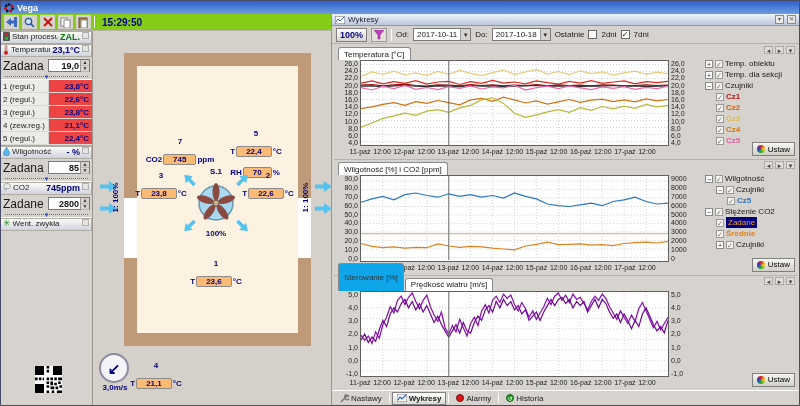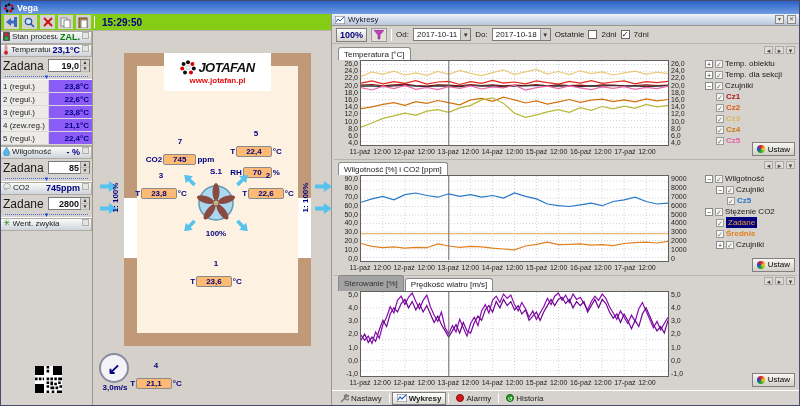--- a/index.html
+++ b/index.html
@@ -28,21 +28,21 @@
   .phead .mini{width:7px;height:7px;border:1px solid #b0b0b0;background:#e4e4e0;flex:0 0 auto;}
   .zrow{height:17px;display:flex;align-items:center;padding:0 2px;gap:2px;background:#d6d3ce;}
   .zrow .zl{flex:1;font-size:12px;}
   .spin{width:42px;height:13px;background:#fff;border:1px solid #7a7a7a;display:flex;align-items:center;}
   .spin .v{flex:1;text-align:right;font-weight:bold;font-size:9px;padding-right:1px;color:#101010;}
   .spin .ud{width:9px;height:100%;display:flex;flex-direction:column;border-left:1px solid #9a9a9a;}
   .spin .ud span{flex:1;font-size:5px;line-height:5px;text-align:center;background:#d6d3ce;border-bottom:1px solid #bbb;color:#333;}
   .sld{height:6px;position:relative;border-bottom:1px solid #fff;}
   .sld::before{content:"";position:absolute;left:4px;right:4px;top:2px;border-top:1px dotted #4a6ad0;}
   .sld .mk{position:absolute;left:50%;top:0;transform:translateX(-50%);color:#2a4ad0;font-size:6px;line-height:6px;}
-  .trows{background:#8b5cf6;border-bottom:1px solid #b0aca4;}
+  .trows{background:#ef4444;border-bottom:1px solid #b0aca4;}
   .trow{height:13px;display:flex;border-bottom:1px solid #d8d8d4;}
   .trow .n{width:48px;background:#ecebe7;border-right:1px solid #d0d0cc;font-size:8px;display:flex;align-items:center;padding-left:2px;color:#222;}
   .trow .t{flex:1;display:flex;align-items:center;justify-content:flex-end;padding-right:3px;color:#000080;font-weight:bold;font-size:8px;}
   .qr{position:absolute;left:34px;bottom:12px;}
   
   .schem{flex:1;position:relative;background:#d5d1ca;}
   .bld{position:absolute;left:31px;top:22px;width:187px;height:293px;background:#c09a78;}
   .bld .inner{position:absolute;left:13px;top:13px;right:13px;bottom:13px;background:#fdf2e2;}
   .open{position:absolute;width:13px;height:60px;background:#fff;top:145px;}
   .open.l{left:0;} .open.r{right:0;}
@@ -56,21 +56,21 @@
   .inlet-lbl{position:absolute;color:#000080;font-weight:bold;font-size:8px;transform:rotate(-90deg);transform-origin:center;white-space:nowrap;}
   .fanwrap{position:absolute;left:99px;top:148px;width:48px;height:48px;}
   .farr{position:absolute;width:15px;height:10px;background:#55c3ee;clip-path:polygon(0 32%,52% 32%,52% 0,100% 50%,52% 100%,52% 68%,0 68%);}
   .wind{position:absolute;left:6px;top:322px;width:30px;height:30px;border:2px solid #8a8aa0;border-radius:50%;background:#f4f4f8;display:flex;align-items:center;justify-content:center;}
   .wind span{color:#000080;font-weight:bold;font-size:15px;transform:rotate(0deg);line-height:1;}
   
   .charts{flex:1;display:flex;flex-direction:column;min-height:0;background:#d6d3ce;padding:1px 2px 0 2px;}
   .chart-section{flex:1;display:grid;grid-template-columns:26px 1fr 30px 98px;grid-template-rows:14px 1fr 13px;min-height:0;border-bottom:1px solid #b8b4ac;padding-top:1px;}
   .tabrow{grid-column:1/4;grid-row:1;display:flex;align-items:flex-end;padding-left:4px;gap:1px;}
   .tab{border:1px solid #8a8a8a;border-bottom:none;border-radius:3px 3px 0 0;padding:0 5px;font-size:8px;height:13px;display:flex;align-items:center;background:#fff;position:relative;z-index:2;}
-  .tab.inactive{background:#a3a3a3;height:16px;color:#333;z-index:1;}
+  .tab.inactive{background:#0ea5e9;height:28px;color:#333;z-index:1;}
   .axisL{grid-column:1;grid-row:2;display:flex;flex-direction:column;justify-content:space-between;align-items:flex-end;padding:0 2px 0 0;font-size:7px;color:#222;}
   .axisR{grid-column:3;grid-row:2;display:flex;flex-direction:column;justify-content:space-between;align-items:flex-start;padding:0 0 0 2px;font-size:7px;color:#222;}
   .plot{grid-column:2;grid-row:2;background:#fff;border:1px solid #606060;position:relative;overflow:hidden;}
   .xlab{grid-column:2;grid-row:3;position:relative;font-size:7px;color:#222;}
   .xlab span{position:absolute;top:2px;transform:translateX(-50%);white-space:nowrap;}
   .legend{grid-column:4;grid-row:1/4;position:relative;padding:2px 2px 2px 6px;font-size:8px;display:flex;flex-direction:column;}
   .navbtns{position:absolute;top:0;right:2px;display:flex;gap:2px;color:#444;font-size:7px;}
   .navbtns span{width:9px;height:8px;text-align:center;line-height:8px;background:#e0ddd6;border:1px solid #aaa;}
   .tree{margin-top:10px;line-height:11px;}
   .titem{display:flex;align-items:center;gap:2px;white-space:nowrap;}
@@ -271,36 +271,20 @@
             <rect width="21" height="21" fill="#fff"></rect>
             <path fill="#000" d="M0 0h7v7H0zM2 2h3v3H2zM14 0h7v7h-7zM16 2h3v3h-3zM0 14h7v7H0zM2 16h3v3H2zM9 0h2v2H9zM9 3h2v2H9zM12 9h2v2h-2zM9 9h2v2H9zM15 9h2v2h-2zM18 9h3v2h-3zM9 12h2v2H9zM12 12h2v3h-2zM15 13h2v2h-2zM18 12h2v2h-2zM9 15h2v2H9zM12 16h3v2h-3zM16 16h2v2h-2zM9 19h2v2H9zM13 19h2v2h-2zM19 15h2v2h-2zM17 19h4v2h-4zM0 9h2v2H0zM3 9h2v2H3zM6 9h1v2H6z"></path>
           </svg>
         </div>
 
         <div class="schem">
           <div class="bld">
             <div class="inner"></div>
             <div class="open l"></div>
             <div class="open r"></div>
-            <div class="logo">
-              <div class="row1">
-                <svg width="16" height="16" viewBox="0 0 16 16">
-                    <circle cx="8" cy="2.2" r="2" fill="#111"></circle>
-                    <circle cx="12.4" cy="4" r="2" fill="#d00"></circle>
-                    <circle cx="13.8" cy="8.6" r="2" fill="#111"></circle>
-                    <circle cx="11" cy="12.6" r="2" fill="#d00"></circle>
-                    <circle cx="5" cy="12.6" r="2" fill="#111"></circle>
-                    <circle cx="2.2" cy="8.6" r="2" fill="#d00"></circle>
-                    <circle cx="3.6" cy="4" r="2" fill="#111"></circle>
-                    <circle cx="8" cy="7.6" r="2.1" fill="#fff" stroke="#999" stroke-width="0.5"></circle>
-                  </svg>
-                <span class="brand">JOTAFAN</span>
-              </div>
-              <span class="url">www.jotafan.pl</span>
-            </div>
           </div>
 
           <div class="arrow-r" style="position:absolute;left:7px;top:150px;"></div>
           <div class="arrow-r" style="position:absolute;left:7px;top:172px;"></div>
           <div class="inlet-lbl" style="left:8px;top:162px;">1: 100%</div>
 
           <div class="arrow-r" style="position:absolute;left:222px;top:150px;"></div>
           <div class="arrow-r" style="position:absolute;left:222px;top:172px;"></div>
           <div class="inlet-lbl" style="left:198px;top:162px;">1: 100%</div>
 

